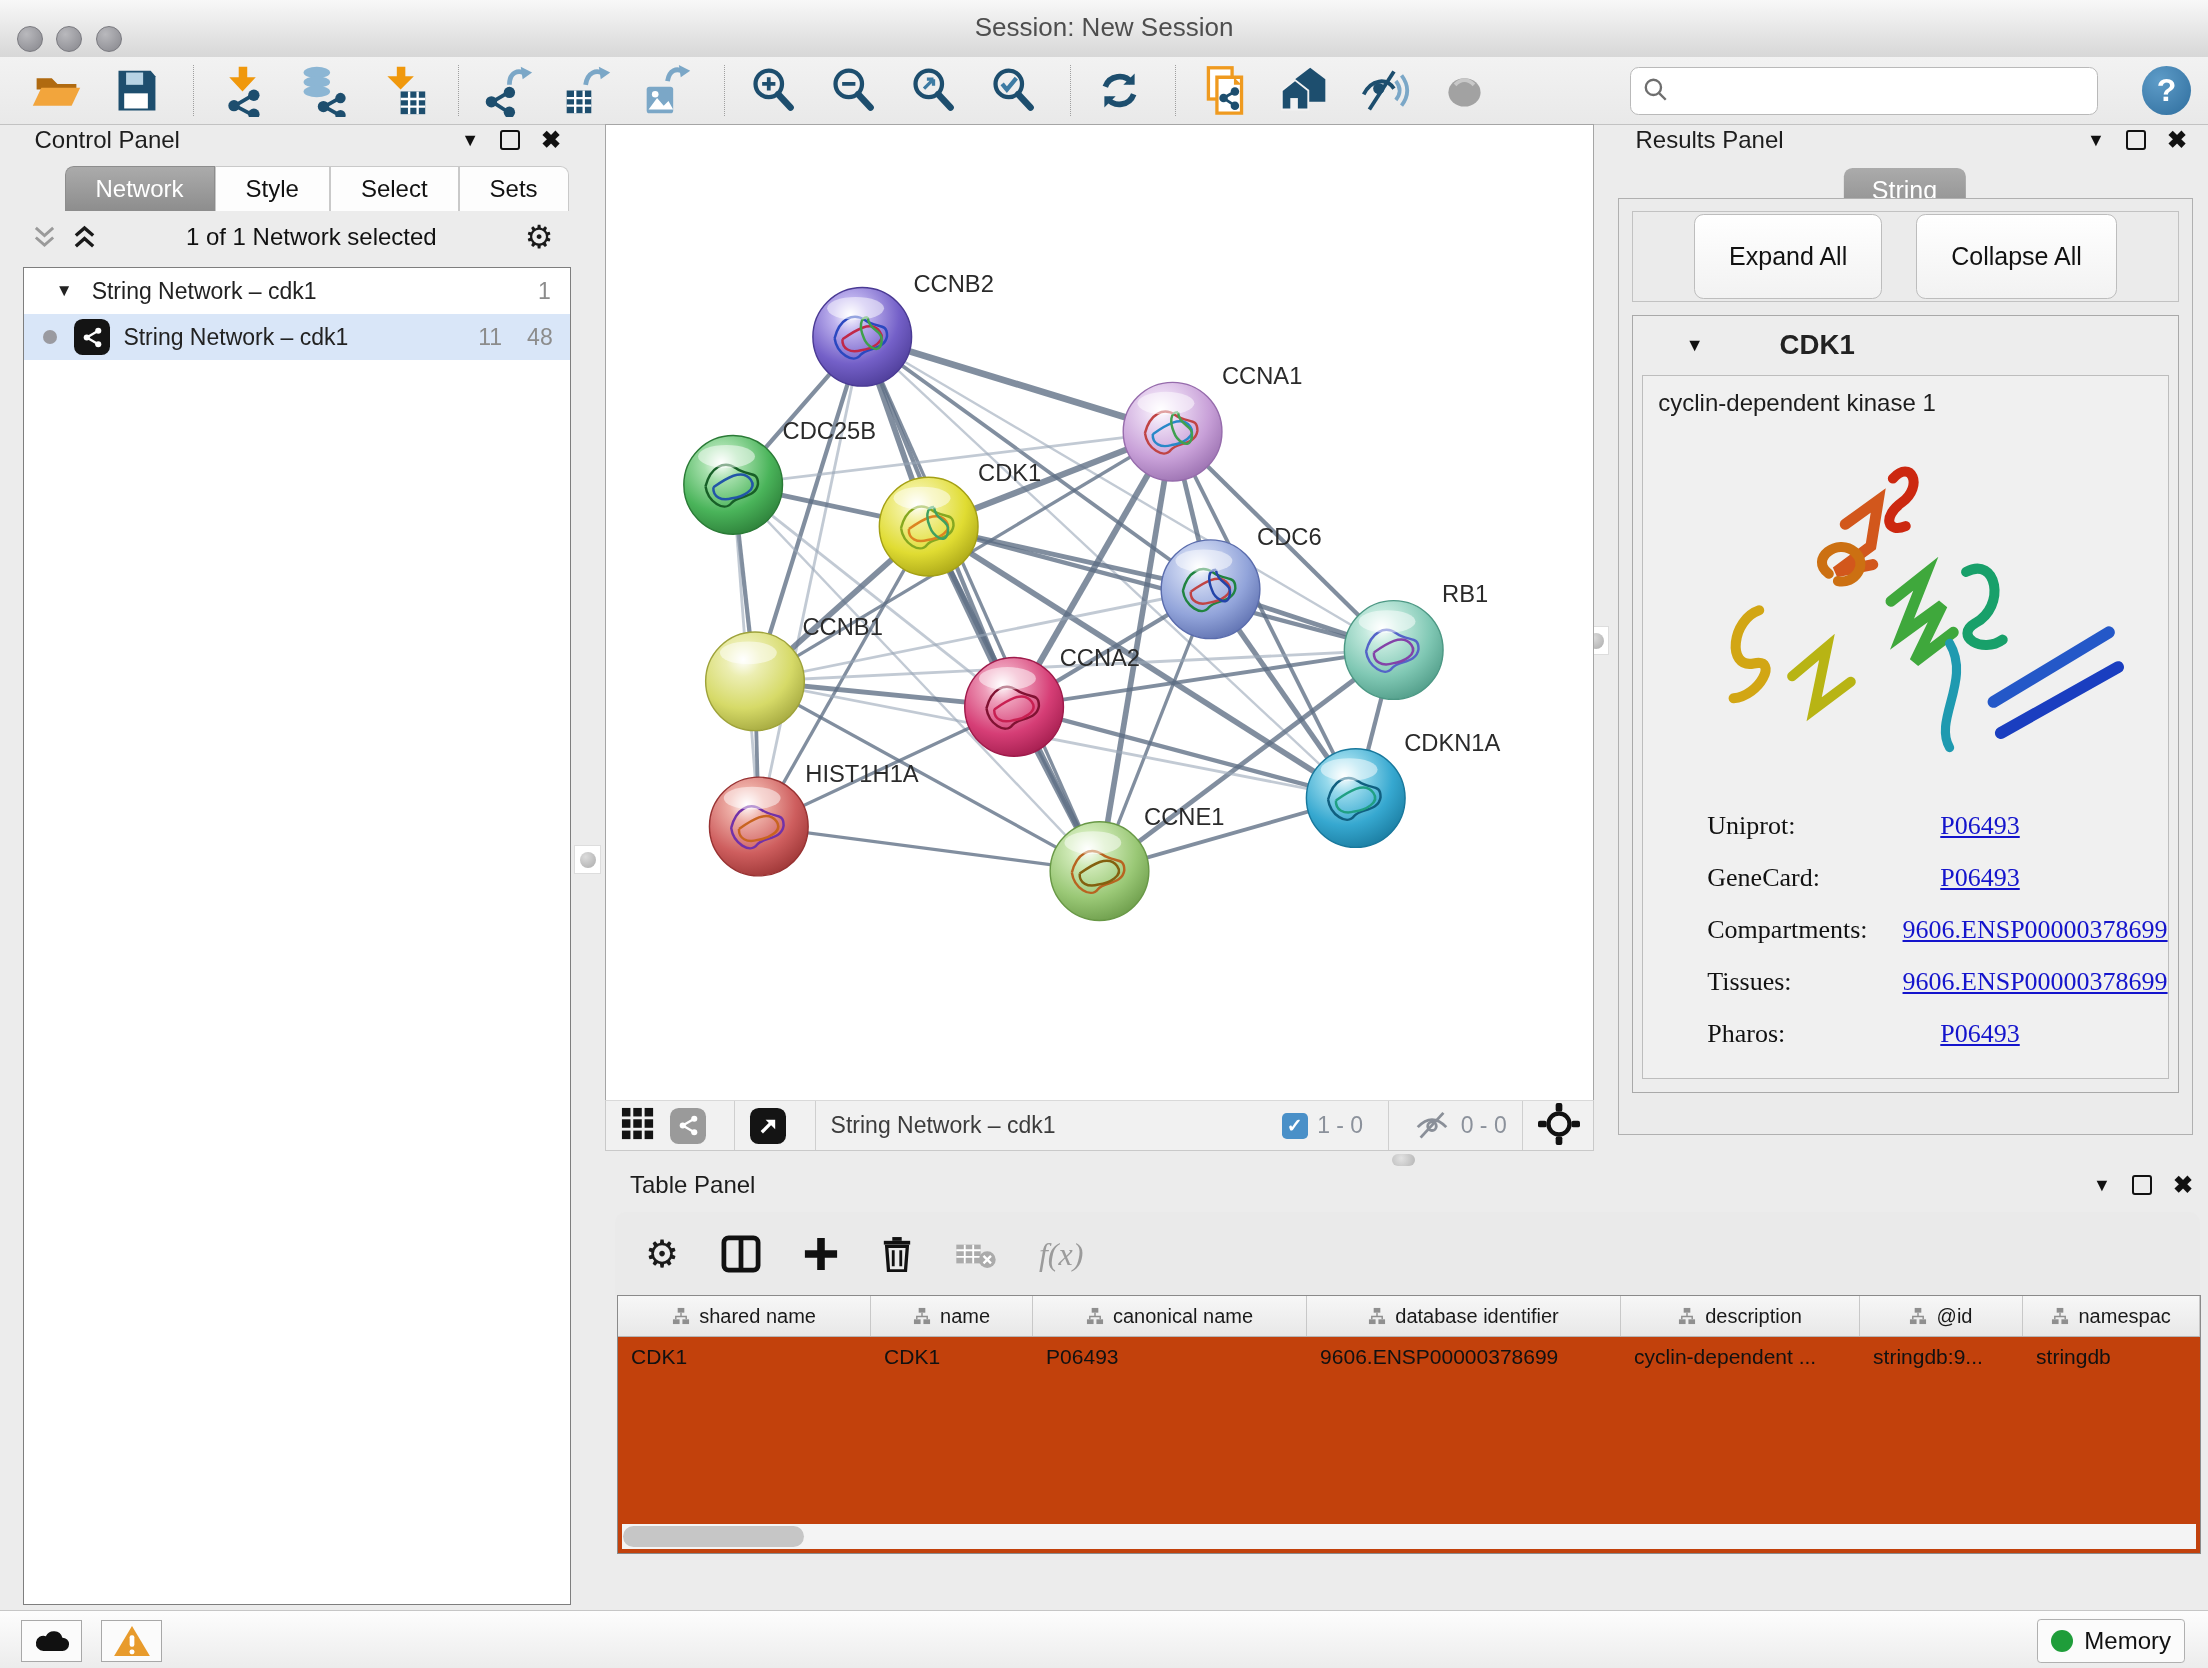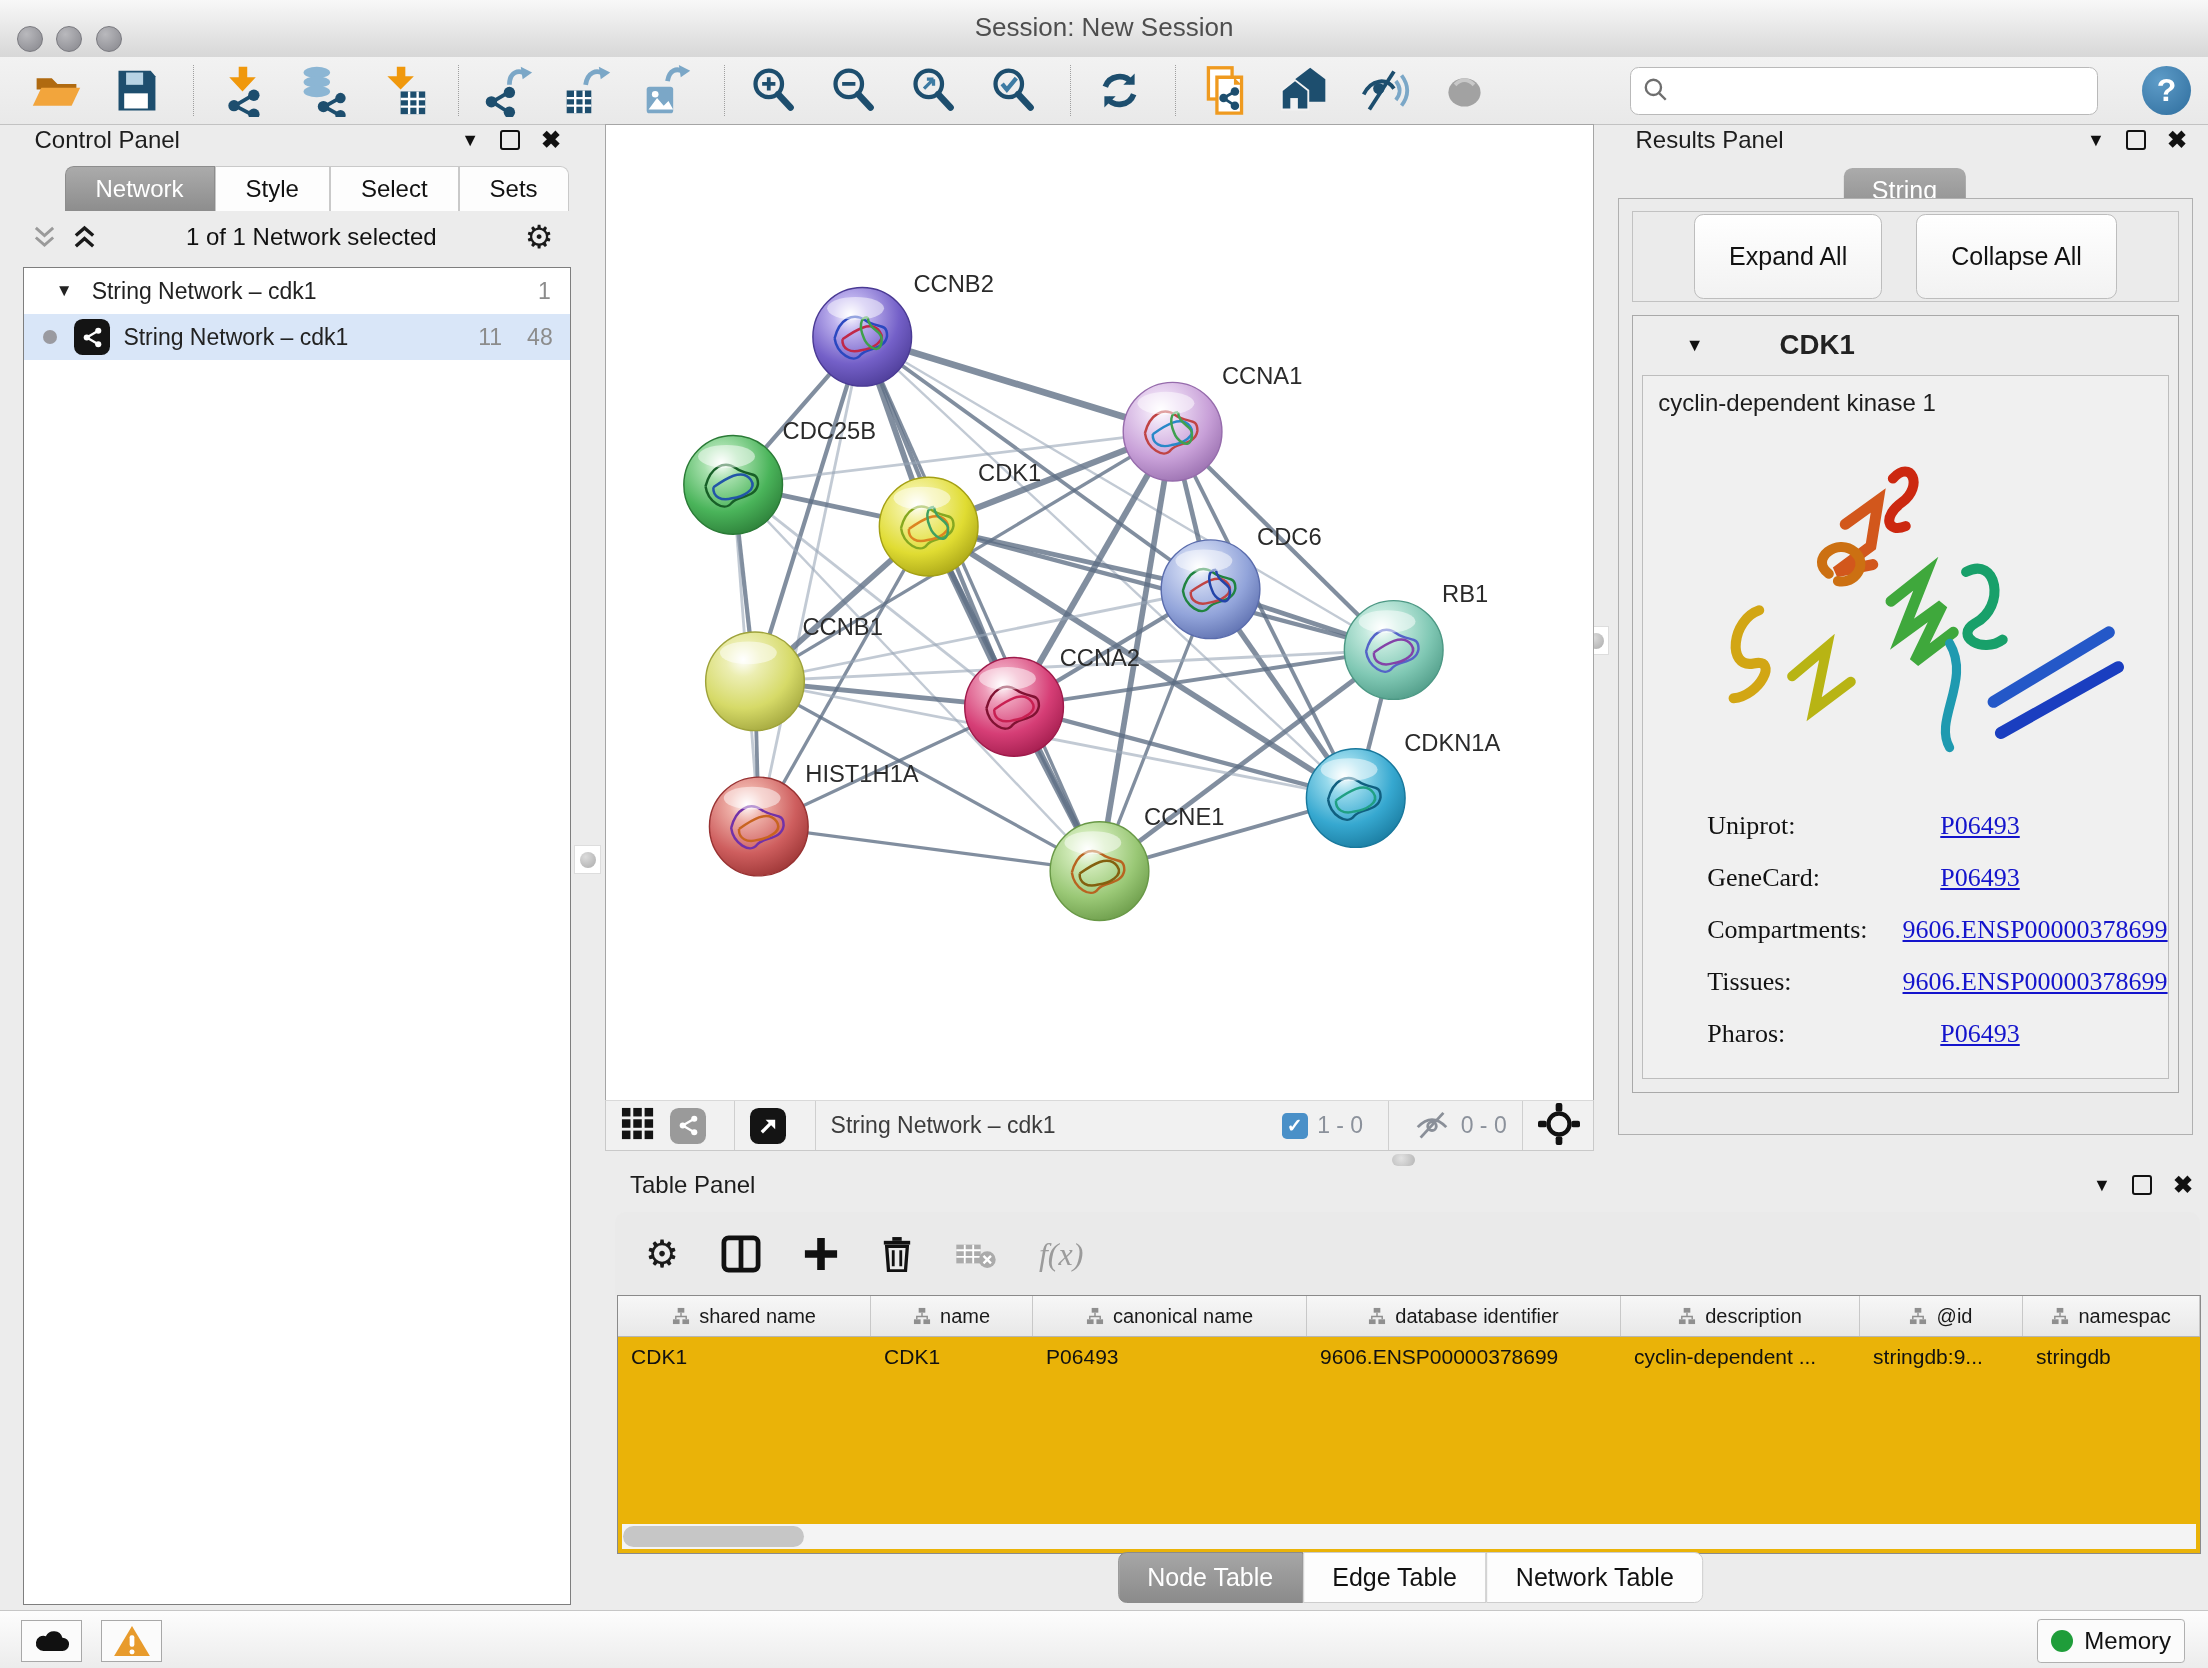--- a/index.html
+++ b/index.html
@@ -96,21 +96,21 @@
   .cl-head{font-size:27px;font-weight:bold;margin:7.6px 0 9.5px 17px;}
   .cl-row{display:flex;font-size:26px;margin:0 0 22px 49px;}
   .cl-label{width:233px;color:#111;}
   .cl-link{text-decoration:underline;}
   
   .table-panel{position:absolute;left:613px;top:1168px;right:0;bottom:57px;}
   .tp-head{display:flex;align-items:center;height:34px;padding:0 15px 0 17px;}
   .tp-toolbar{position:absolute;left:1.9px;right:7.6px;top:44px;height:84px;background:#eaeaea;
     border-radius:11.4px 11.4px 0 0;display:flex;align-items:center;gap:42px;padding-left:30px;box-sizing:border-box;}
   .fx{font-family:"Liberation Serif",serif;font-style:italic;font-size:32px;color:#9b9b9b;}
-  .tbl{position:absolute;left:3.8px;right:7px;top:127px;height:259px;background:#eab308;
+  .tbl{position:absolute;left:3.8px;right:7px;top:127px;height:259px;background:#c2410c;
     border:1.9px solid #8a8a8a;box-sizing:border-box;}
   .tbl-header{display:flex;height:40px;background:linear-gradient(#f7f7f7,#e8e8e8);
     border-bottom:1px solid #b5b5b5;}
   .th{display:flex;align-items:center;justify-content:center;gap:9.5px;font-size:20px;color:#1a1a1a;
     border-right:1px solid #c8c8c8;box-sizing:border-box;overflow:hidden;}
   .tbl-row{display:flex;height:44px;}
   .td{font-size:21px;color:#111;padding:7.6px 0 0 13.3px;box-sizing:border-box;overflow:hidden;white-space:nowrap;}
   .w0{width:253px}.w1{width:162px}.w2{width:274px}.w3{width:314px}.w4{width:239px}.w5{width:163px}.w6{flex:1}
   .hscroll{position:absolute;left:3.8px;right:3.8px;bottom:3.8px;height:25px;background:#f4f4f4;}
   .hthumb{position:absolute;left:1.9px;top:1.9px;width:181px;height:21px;background:#c6c6c6;border-radius:11.4px;}
@@ -799,25 +799,20 @@
           <div class="td w2">P06493</div>
           <div class="td w3">9606.ENSP00000378699</div>
           <div class="td w4">cyclin-dependent ...</div>
           <div class="td w5">stringdb:9...</div>
           <div class="td w6">stringdb</div>
         </div>
       <div class="hscroll">
         <span class="hthumb"></span>
       </div>
     </div>
-    <div class="tp-tabs">
-      <div class="tp-tab sel">Node Table</div>
-      <div class="tp-tab">Edge Table</div>
-      <div class="tp-tab">Network Table</div>
-    </div>
   </div>
 
   <div class="statusbar">
     <div class="sb-btn" style="left:21px">
       <svg width="36" height="27" viewBox="0 0 38 28">
         <path d="M10 25a8 8 0 1 1 2.5-15.6A9.5 9.5 0 0 1 30 11a7 7 0 0 1 0 14z" fill="#111"></path>
         </svg>
     </div>
     <div class="sb-btn" style="left:101px">
       <svg width="38" height="32" viewBox="0 0 40 34">

